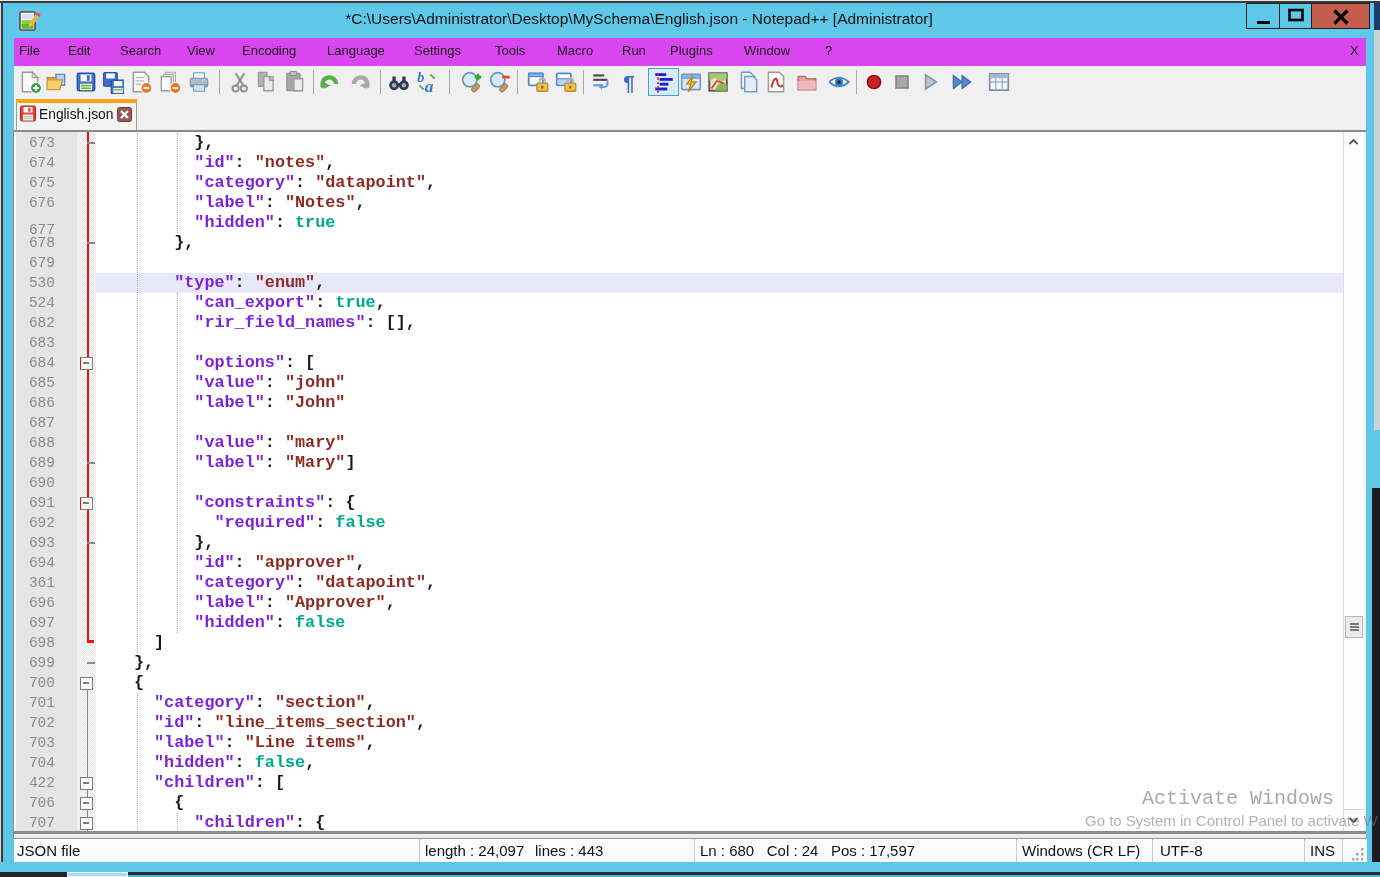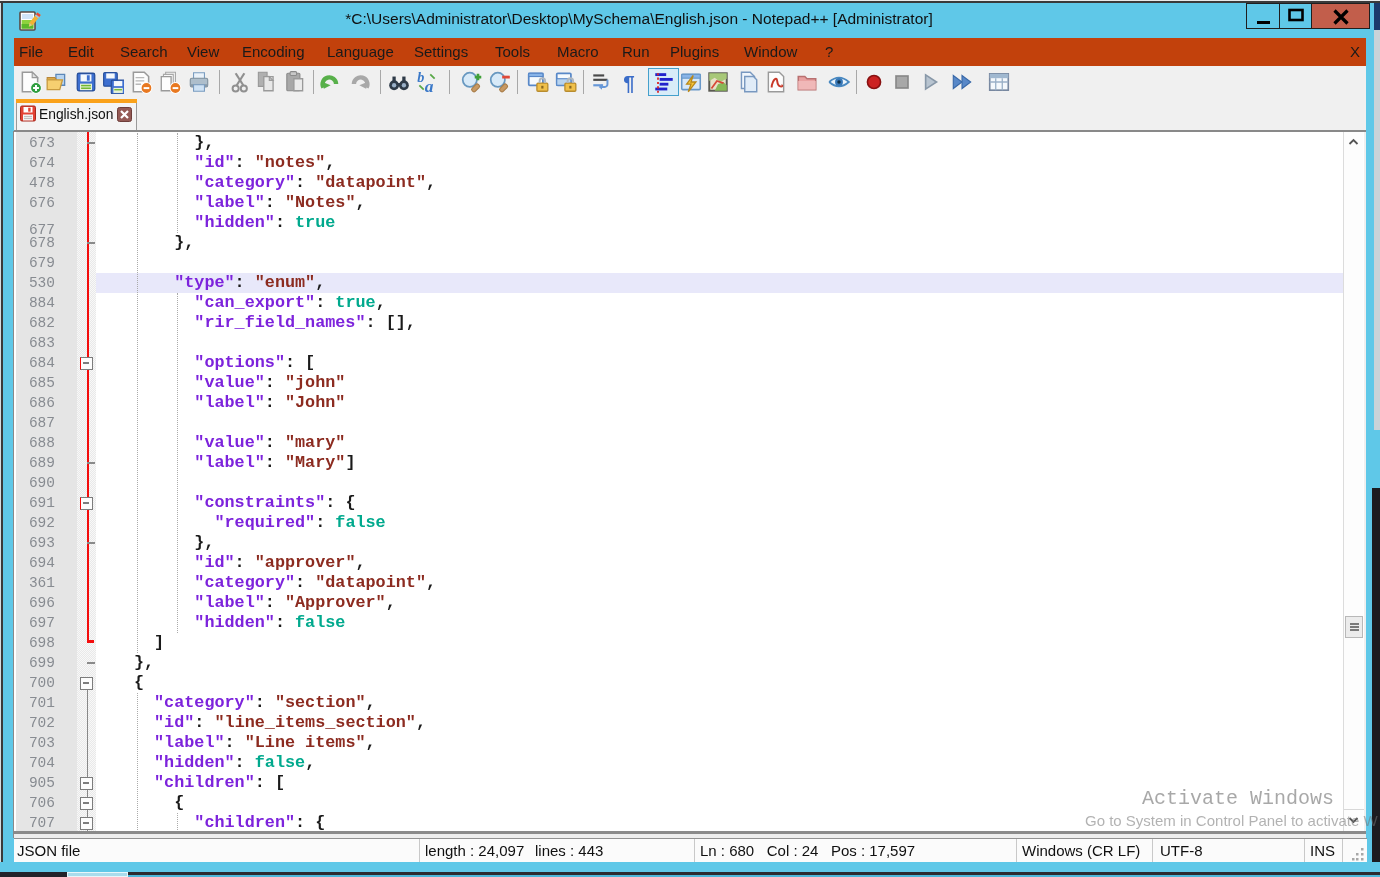--- a/index.html
+++ b/index.html
@@ -17,21 +17,21 @@
   #btn-close{ left:1311px; width:59px; background:#c25e4b; }
   #leftedge { left:0; top:3px; width:1px; height:860px; background:#d5dde1; }
   #leftline { left:1px; top:3px; width:2px; height:860px; background:#3a3a3a; }
   #leftblue { left:3px; top:38px; width:11px; height:825px; background:#5fc8e8; }
   #rightblue{ left:1366px; top:38px; width:8px; height:825px; background:#5fc8e8; }
   #rightdark{ left:1374px; top:30px; width:6px; height:400px; background:#c9d3d8; }
   #rightdark2{ left:1372px; top:488px; width:8px; height:384px; background:#1c1c20; }
   #rightblue2{ left:1374px; top:430px; width:6px; height:58px; background:#5fc8e8; }
   #rightnavy { left:1374px; top:3px; width:6px; height:27px; background:#1b3a6b; }
   
-  #menubar { left:14px; top:38px; width:1352px; height:28px; background:#c2410c; font-size:15px; color:#1a1a1a; }
+  #menubar { left:14px; top:38px; width:1352px; height:28px; background:#d946ef; font-size:13px; color:#1a1a1a; }
   #menubar span { position:absolute; top:5px; }
   
   #toolbar { left:14px; top:66px; width:1352px; height:32px; background:#f0f0f0; }
   .tsep { position:absolute; top:4px; width:1px; height:24px; background:#a8a8a8; }
   .ticon { position:absolute; top:4px; width:24px; height:24px; }
   
   #tabbar { left:14px; top:98px; width:1188px; height:33px; background:#f0f0f0; }
   #tab { position:absolute; left:2px; top:1px; width:121px; height:31px; background:#f4f4f4; border:1px solid #9a9a9a; border-bottom:none; }
   #tabtop { position:absolute; left:2px; top:1px; width:121px; height:4px; background:#faa21b; }
   #tabtext { position:absolute; left:25px; top:9px; font-size:13.8px; color:#101010; }
@@ -358,33 +358,33 @@
   <div id="redline"></div>
   <div id="redfoot"></div>
   <div id="grayline"></div>
 
   <div id="rows">
       <div class="ln" style="top:1px">673</div>
       <div class="code" style="top:1px">          },</div>
       <div class="ftick" style="top:10px"></div>
       <div class="ln" style="top:21px">674</div>
       <div class="code" style="top:21px">          <span class="k">"id"</span>: <span class="s">"notes"</span>,</div>
-      <div class="ln" style="top:41px">478</div>
+      <div class="ln" style="top:41px">675</div>
       <div class="code" style="top:41px">          <span class="k">"category"</span>: <span class="s">"datapoint"</span>,</div>
       <div class="ln" style="top:61px">676</div>
       <div class="code" style="top:61px">          <span class="k">"label"</span>: <span class="s">"Notes"</span>,</div>
       <div class="ln" style="top:88px">677</div>
       <div class="code" style="top:81px">          <span class="k">"hidden"</span>: <span class="b">true</span></div>
       <div class="ln" style="top:101px">678</div>
       <div class="code" style="top:101px">        },</div>
       <div class="ftick" style="top:110px"></div>
       <div class="ln" style="top:121px">679</div>
       <div class="ln" style="top:141px">530</div>
       <div class="code" style="top:141px">        <span class="k">"type"</span>: <span class="s">"enum"</span>,</div>
-      <div class="ln" style="top:161px">884</div>
+      <div class="ln" style="top:161px">524</div>
       <div class="code" style="top:161px">          <span class="k">"can_export"</span>: <span class="b">true</span>,</div>
       <div class="ln" style="top:181px">682</div>
       <div class="code" style="top:181px">          <span class="k">"rir_field_names"</span>: [],</div>
       <div class="ln" style="top:201px">683</div>
       <div class="ln" style="top:221px">684</div>
       <div class="code" style="top:221px">          <span class="k">"options"</span>: [</div>
       <div class="fbox fboxr" style="top:224.5px"></div>
       <div class="ln" style="top:241px">685</div>
       <div class="code" style="top:241px">          <span class="k">"value"</span>: <span class="s">"john"</span></div>
       <div class="ln" style="top:261px">686</div>
@@ -421,21 +421,21 @@
       <div class="code" style="top:541px">    {</div>
       <div class="fbox" style="top:544.5px"></div>
       <div class="ln" style="top:561px">701</div>
       <div class="code" style="top:561px">      <span class="k">"category"</span>: <span class="s">"section"</span>,</div>
       <div class="ln" style="top:581px">702</div>
       <div class="code" style="top:581px">      <span class="k">"id"</span>: <span class="s">"line_items_section"</span>,</div>
       <div class="ln" style="top:601px">703</div>
       <div class="code" style="top:601px">      <span class="k">"label"</span>: <span class="s">"Line items"</span>,</div>
       <div class="ln" style="top:621px">704</div>
       <div class="code" style="top:621px">      <span class="k">"hidden"</span>: <span class="b">false</span>,</div>
-      <div class="ln" style="top:641px">905</div>
+      <div class="ln" style="top:641px">422</div>
       <div class="code" style="top:641px">      <span class="k">"children"</span>: [</div>
       <div class="fbox" style="top:644.5px"></div>
       <div class="ln" style="top:661px">706</div>
       <div class="code" style="top:661px">        {</div>
       <div class="fbox" style="top:664.5px"></div>
       <div class="ln" style="top:681px">707</div>
       <div class="code" style="top:681px">          <span class="k">"children"</span>: {</div>
       <div class="fbox" style="top:684.5px"></div>
       <div class="guide" style="left:121px;top:1px;height:520px"></div>
       <div class="guide" style="left:121px;top:561px;height:139px"></div>

